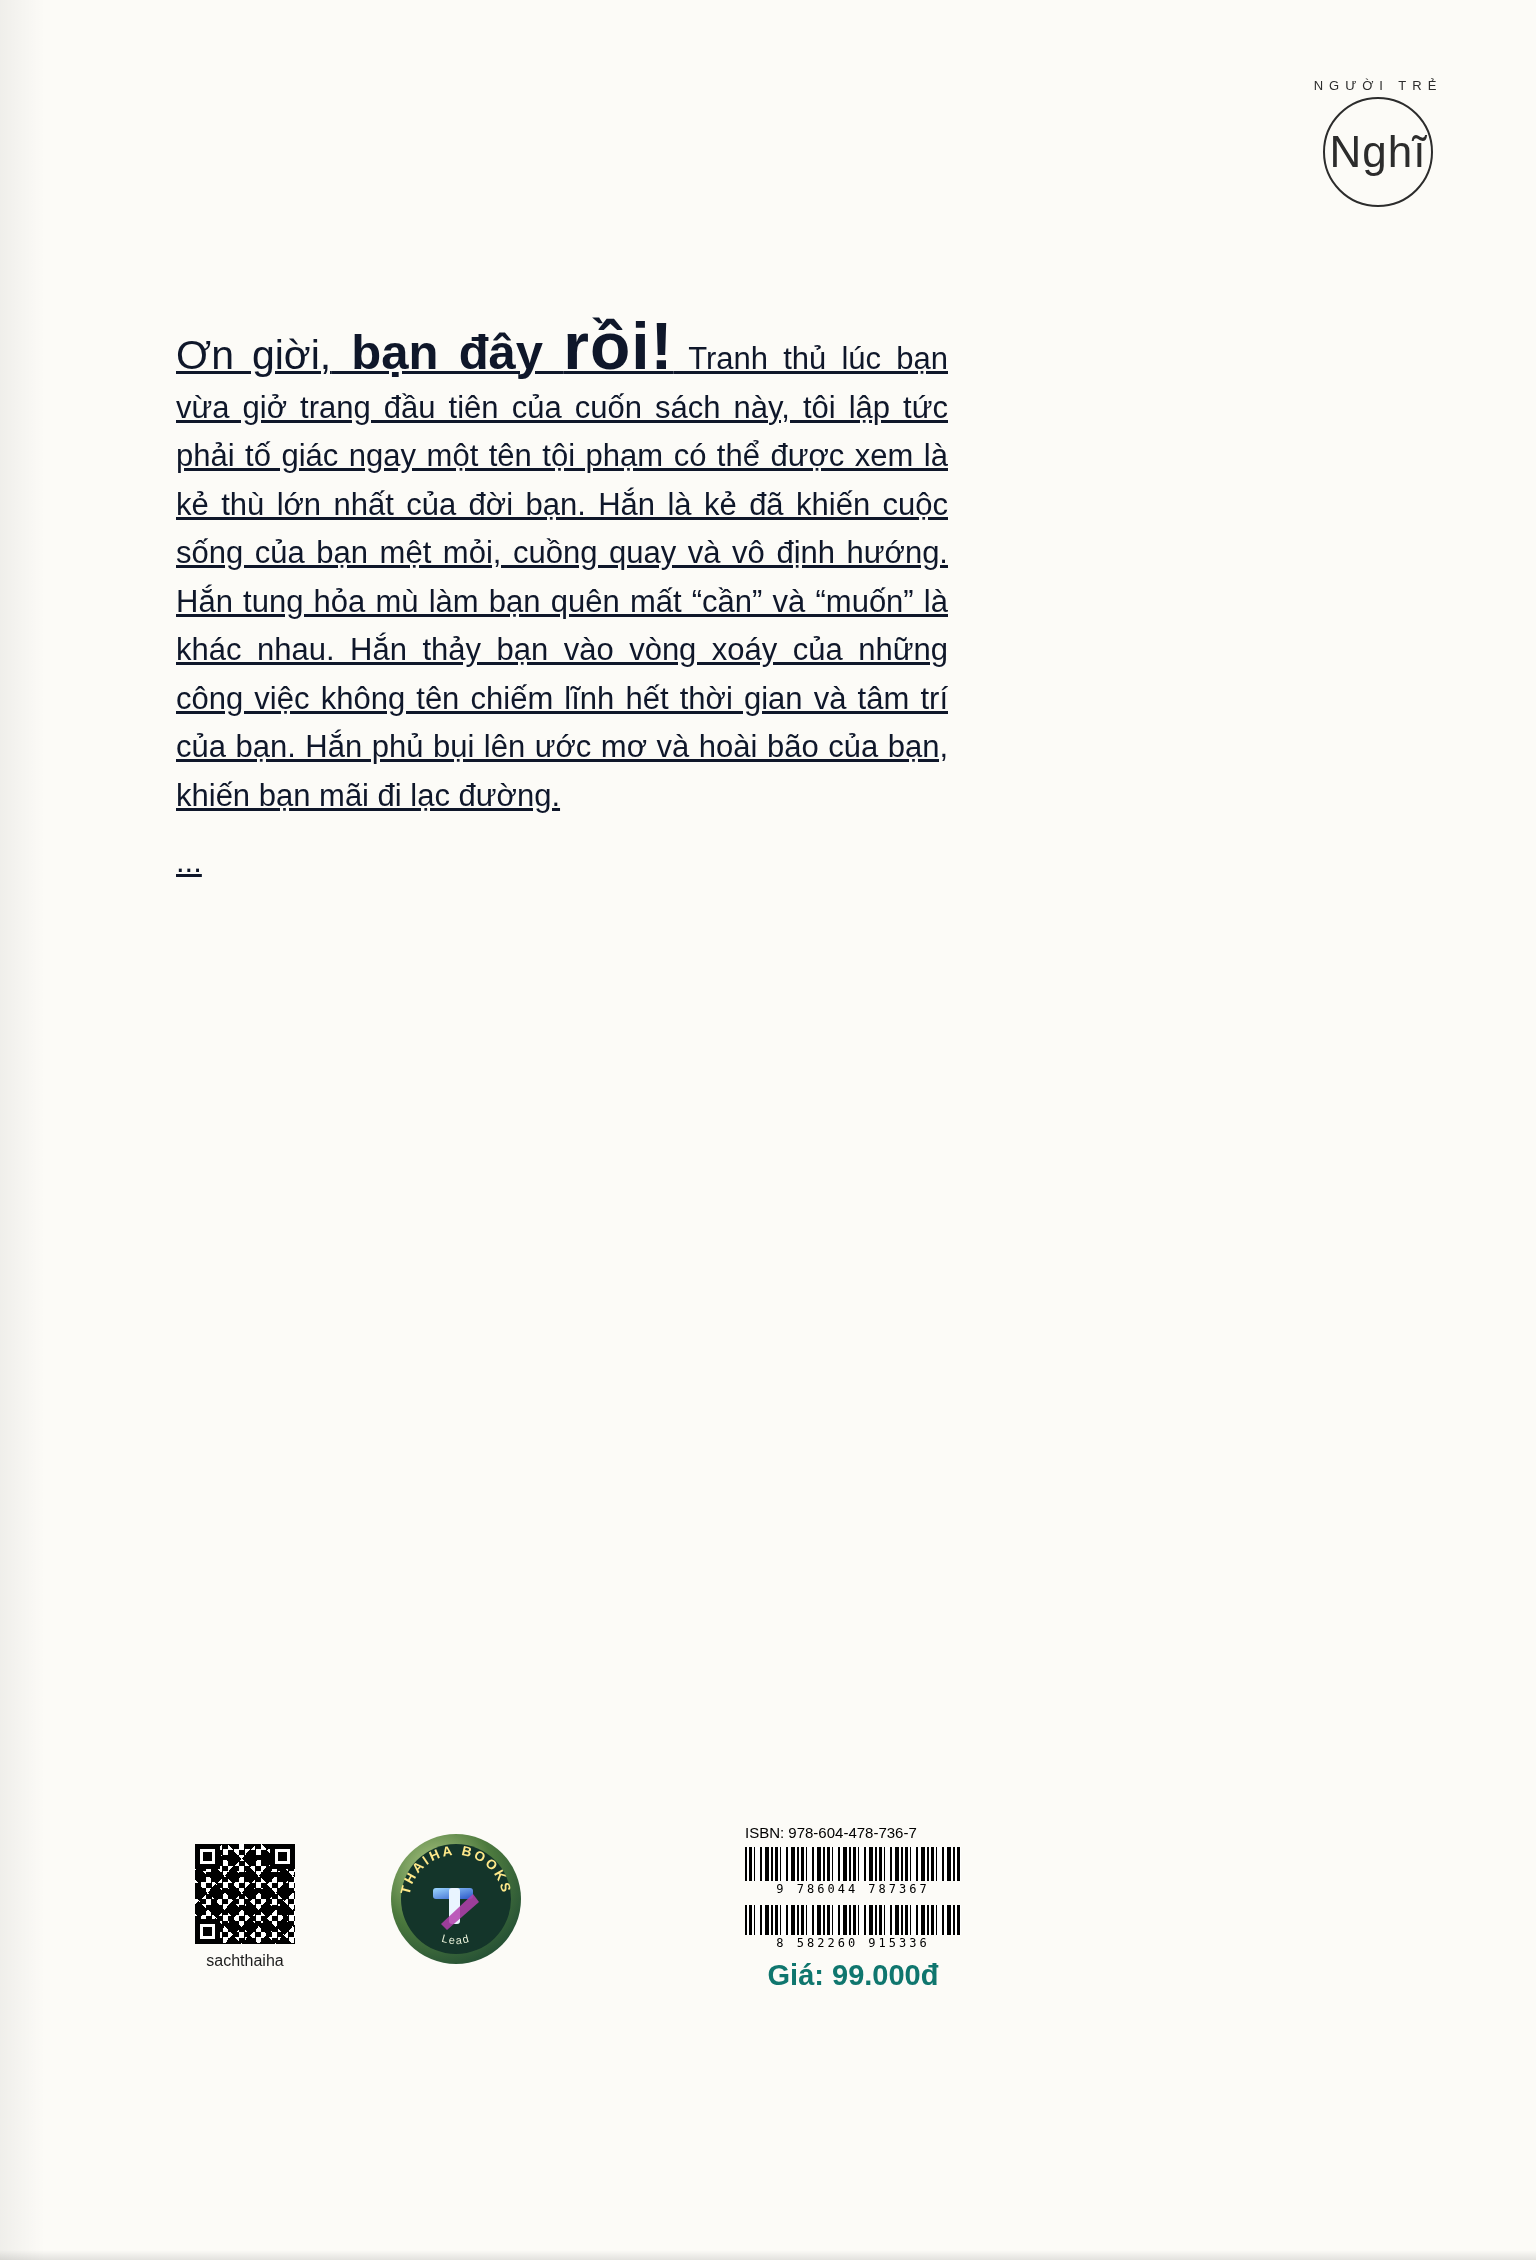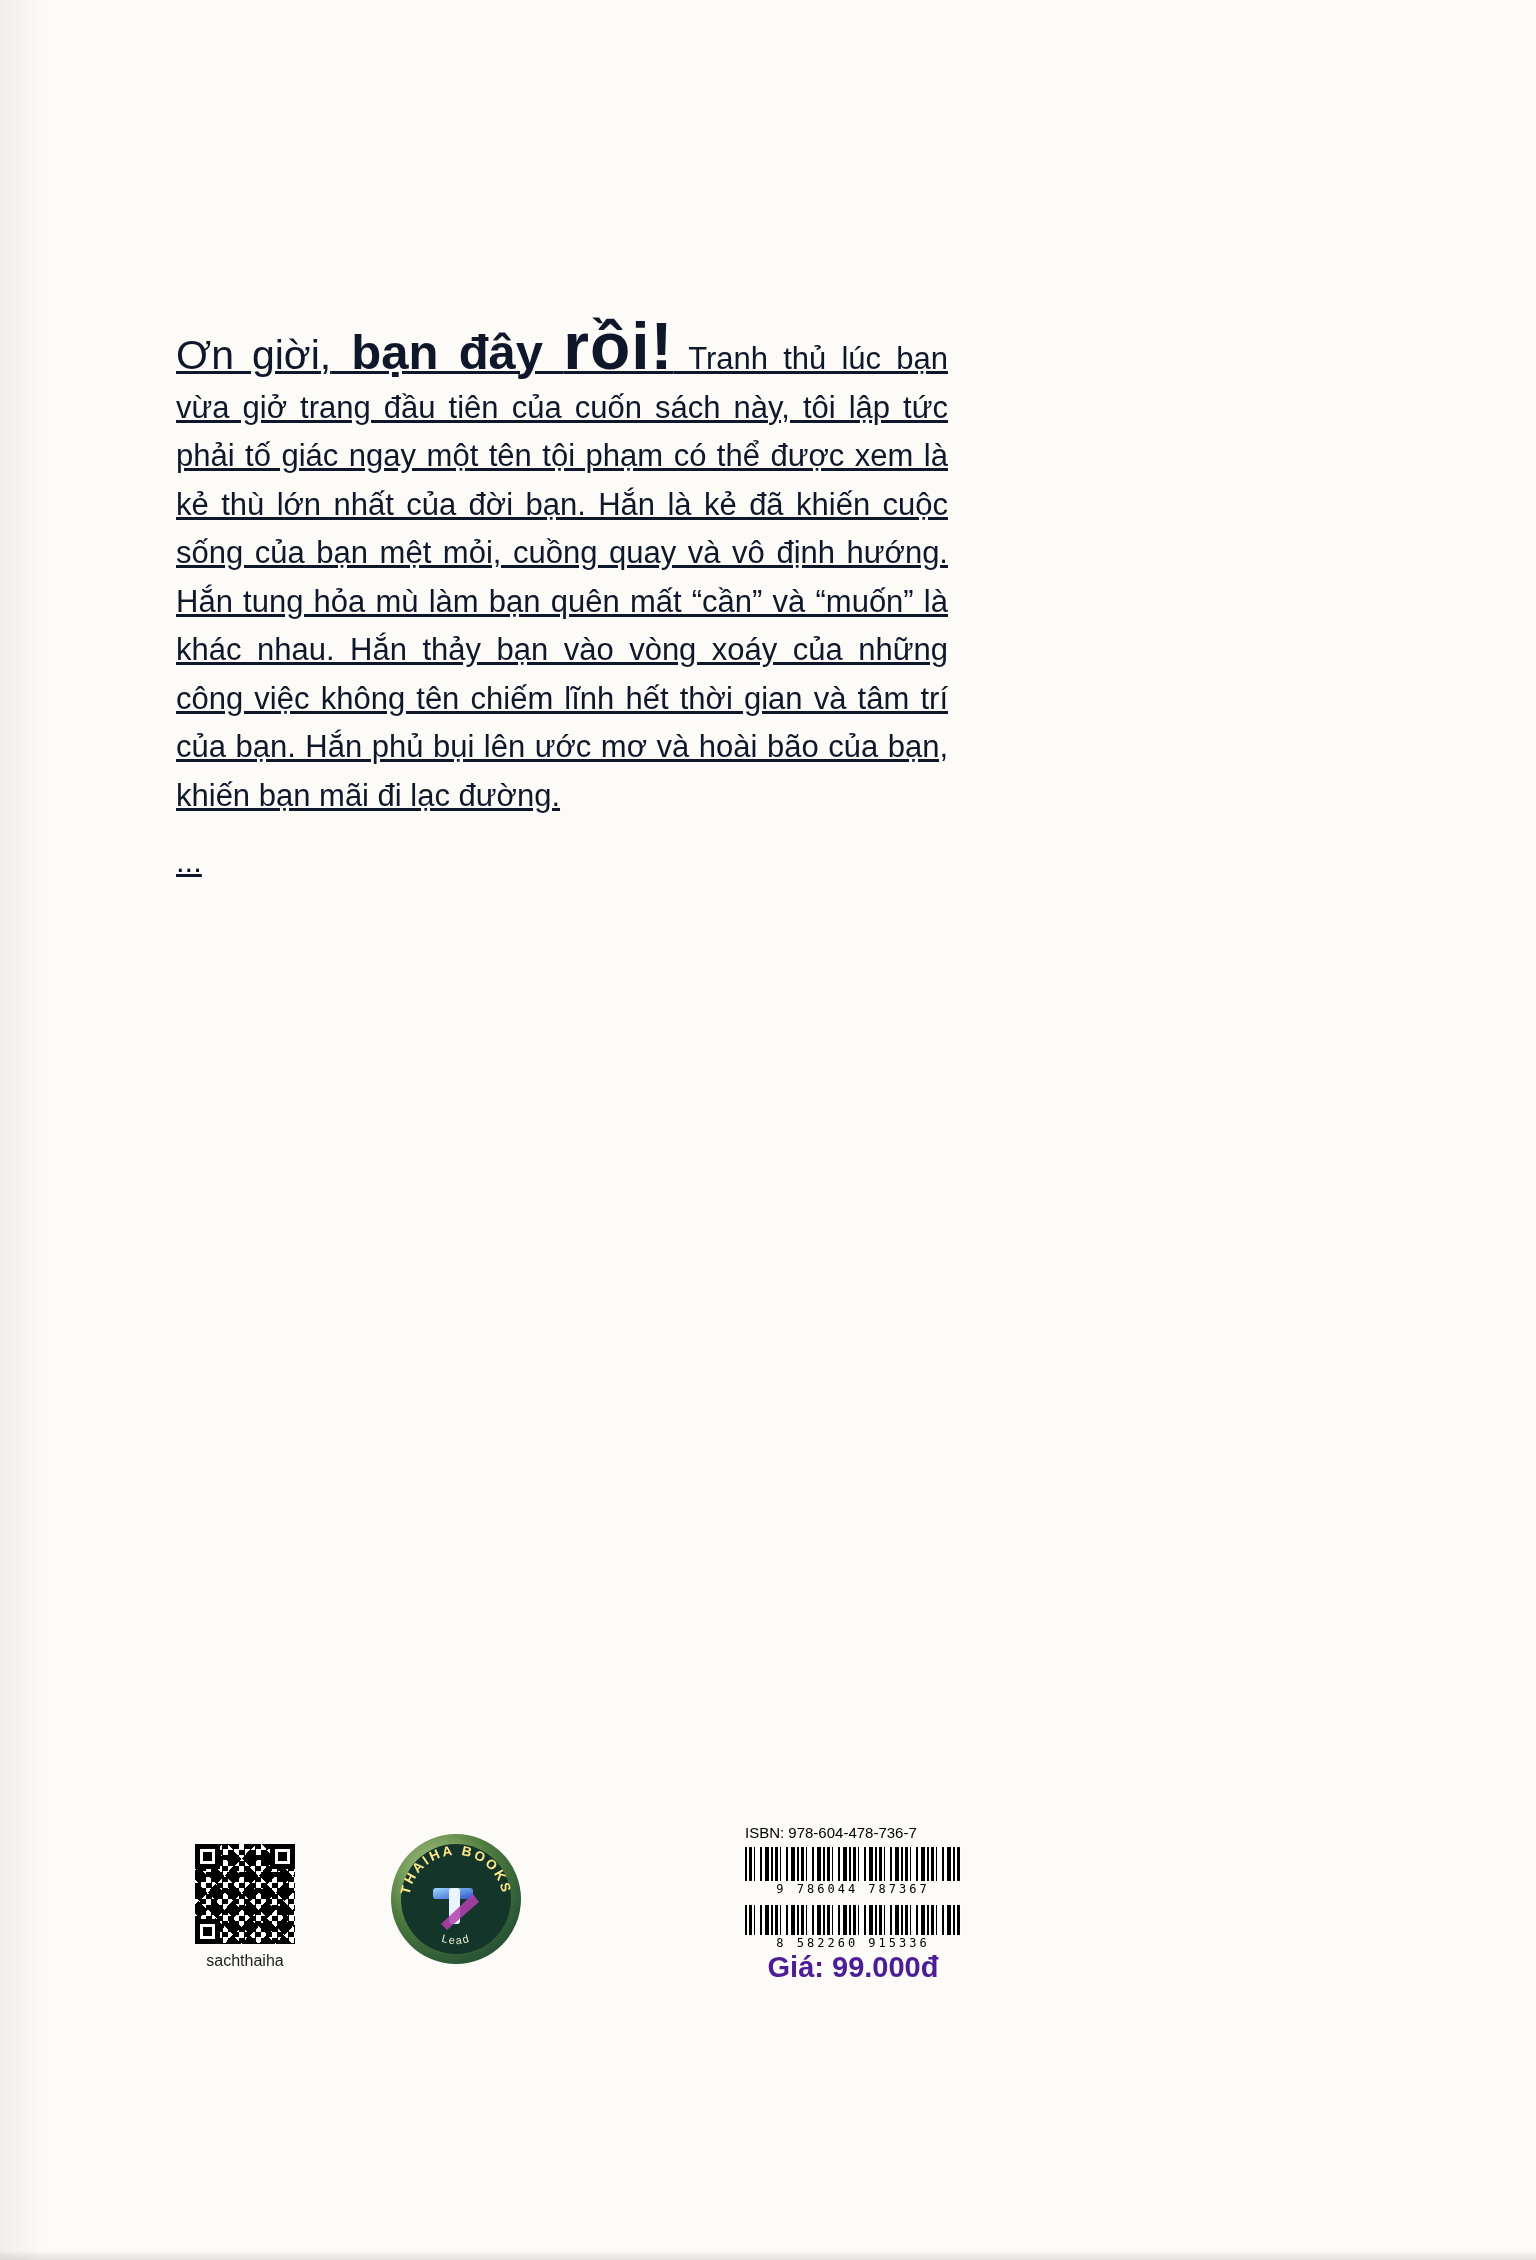--- a/index.html
+++ b/index.html
@@ -102,29 +102,35 @@
       #000 9px 10px, #fff 10px 15px, #000 15px 17px, #fff 17px 20px,
       #000 20px 24px, #fff 24px 26px);
   }
   .barcode-digits{
     font-family:"DejaVu Sans Mono", monospace;
     font-size:12px; letter-spacing:3px; color:#000; white-space:nowrap;
     background:#fcfbf7; padding:1px 0; width:216px; text-align:center;
   }
   .barcode.second{margin-top:8px; height:30px;}
   .price{
-    margin-top:0; font-size:29px; font-weight:700; color:#4c1d95; text-align:center;
+    margin-top:8px; font-size:29px; font-weight:700; color:#0f766e; text-align:center;
     width:216px;
   }
 </style>
 </head>
 <body>
 
 <div class="page">
 
+  <div class="logo">
+    <div class="logo-top">NGƯỜI TRẺ</div>
+    <div class="logo-circle">
+      <span class="logo-circle-text">Nghĩ</span>
+    </div>
+  </div>
 
   <div class="blurb">
     <p><span class="opening-1">Ơn giời,</span><span class="opening-2"> bạn đây </span><span class="opening-3">rồi!</span><span> Tranh thủ lúc bạn vừa giở trang đầu tiên của cuốn sách này, tôi lập tức phải tố giác ngay một tên tội phạm có thể được xem là kẻ thù lớn nhất của đời bạn. Hắn là kẻ đã khiến cuộc sống của bạn mệt mỏi, cuồng quay và vô định hướng. Hắn tung hỏa mù làm bạn quên mất “cần” và “muốn” là khác nhau. Hắn thảy bạn vào vòng xoáy của những công việc không tên chiếm lĩnh hết thời gian và tâm trí của bạn. Hắn phủ bụi lên ước mơ và hoài bão của bạn, khiến bạn mãi đi lạc đường.</span></p>
     <p class="gap">...</p>
   </div>
 
   <div class="footer">
 
     <div class="qr-wrap">
       <div class="qr">

